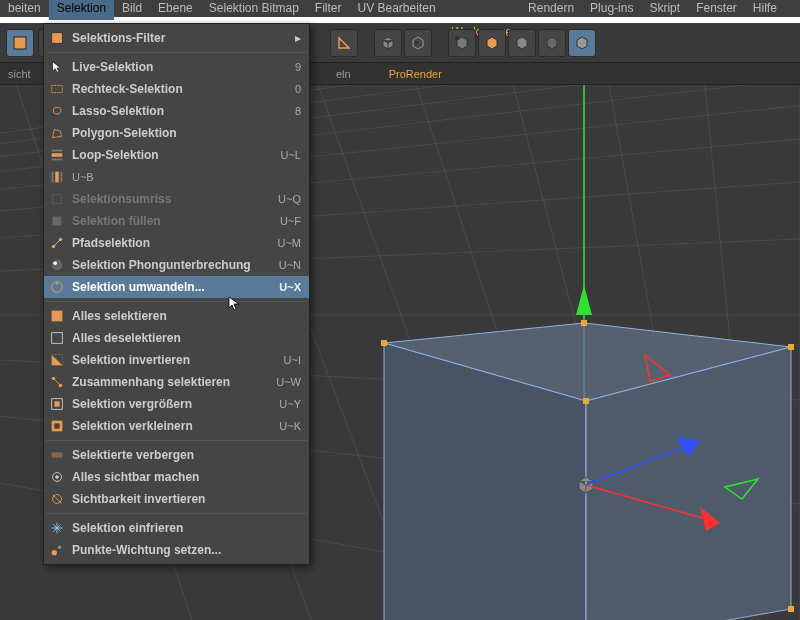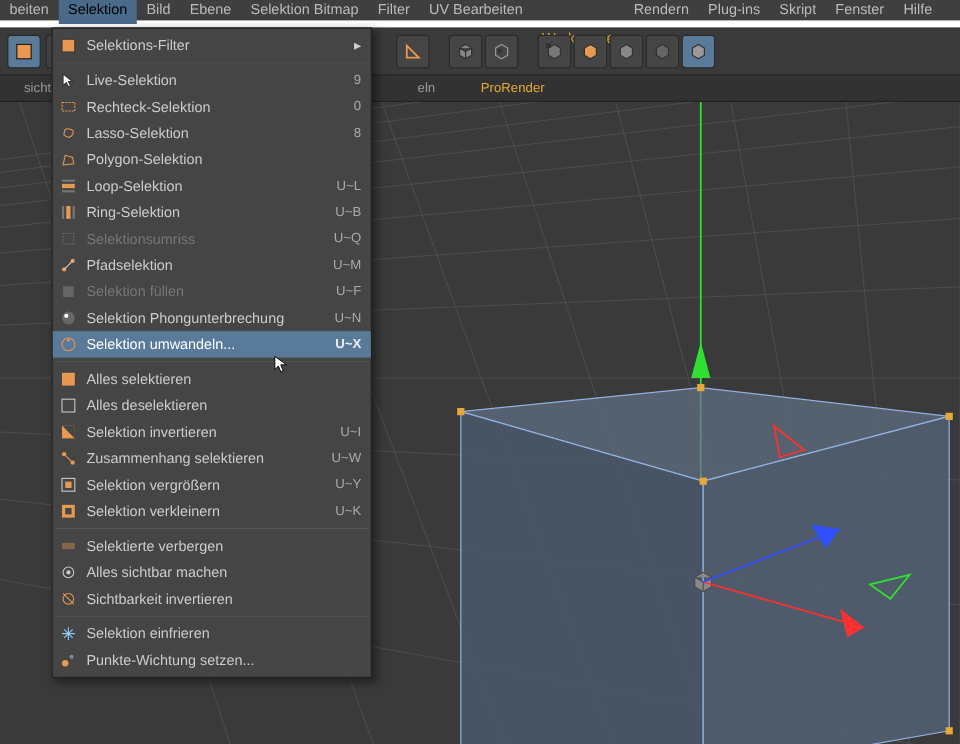--- a/index.html
+++ b/index.html
@@ -9,34 +9,34 @@
 .menubar-item { padding: 0 8px; height: 23px; line-height: 23px; cursor: default; }
 .menubar-item.open { background: #4a6a8a; color: #000000; }
 .menubar-item.highlight { color: #e8a838; margin-top: 47px; }
 
 .toolbar { height: 40px; background: #3a3a3a; border-bottom: 1px solid #222; display: flex; align-items: center; gap: 4px; padding: 0 6px; }
 .tool-btn { width: 28px; height: 28px; background: #454545; border: 1px solid #2a2a2a; border-radius: 3px; display:flex; align-items:center; justify-content:center; }
 .tool-btn.active { background: #5a7a9a; }
 .tool-btn svg { width: 18px; height: 18px; }
 .tool-group { display:flex; gap:2px; margin-left: 260px; }
 
-.tabs-row { height: 22px; background: #323232; display:flex; align-items:center; font-size: 11px; color: #999; gap: 14px; padding-left: 16px; border-bottom: 1px solid #222; }
+.tabs-row { height: 22px; background: #323232; display:flex; align-items:center; font-size: 11px; color: #999; gap: 14px; padding-left: 4px; border-bottom: 1px solid #222; }
 .tab { padding: 0 4px; }
 .tab.pro { color: #e8a838; margin-left: 16px; }
 
 .side-label { position: absolute; left: 0; top: 86px; font-size: 11px; color: #aaa; background: #363636; padding: 2px 4px; }
 
 .viewport { position: absolute; top: 85px; left: 0; right:0; bottom:0; background: #3a3a3a; overflow: hidden; }
 
 .dropdown { position: absolute; left: 43px; top: 23px; width: 267px; background: #454545; border: 1px solid #222; box-shadow: 3px 3px 8px rgba(0,0,0,0.5); z-index: 100; font-size: 12px; color: #ccc; padding: 3px 0; }
 .dd-item { display: flex; align-items: center; height: 22px; padding: 0 8px 0 4px; cursor: default; position: relative; }
 .dd-item.hover { background: #5a7a9a; color: #fff; }
 .dd-item.disabled { color: #777; }
 .dd-icon { width: 18px; height: 18px; margin-right: 6px; flex-shrink: 0; display:flex; align-items:center; justify-content:center; }
-.dd-label { flex: 1; }
+.dd-label { flex: 1; font-weight: bold; }
 .dd-shortcut { color: #aaa; font-size: 11px; }
 .dd-item.hover .dd-shortcut { color: #eee; font-weight: bold; }
 .dd-sep { height: 1px; background: #333; margin: 3px 2px; border-top: 1px solid #555; }
 .dd-arrow { position:absolute; right: 8px; }
 
 .cursor { position: absolute; left: 228px; top: 296px; z-index: 200; width: 16px; height: 16px; }
 
 .grid-svg { position:absolute; top:0; left:0; }
 </style>
 </head>
@@ -249,52 +249,51 @@
       <span class="dd-shortcut">U~L</span>
     </div>
     <div class="dd-item">
       <span class="dd-icon">
         <svg width="16" height="16" viewBox="0 0 18 18">
           <rect x="7" y="3" width="4" height="12" fill="#e89850"></rect>
           <rect x="3" y="3" width="2" height="12" fill="#777"></rect>
           <rect x="13" y="3" width="2" height="12" fill="#777"></rect>
         </svg>
       </span>
-      <span class="dd-label">Ring-Selektion</span>
       <span class="dd-shortcut">U~B</span>
     </div>
     <div class="dd-item disabled">
       <span class="dd-icon">
         <svg width="16" height="16" viewBox="0 0 18 18">
           <rect x="4" y="4" width="10" height="10" fill="none" stroke="#666" stroke-dasharray="2 1"></rect>
         </svg>
       </span>
       <span class="dd-label">Selektionsumriss</span>
       <span class="dd-shortcut">U~Q</span>
+    </div>
+    <div class="dd-item disabled">
+      <span class="dd-icon">
+        <svg width="16" height="16" viewBox="0 0 18 18">
+          <rect x="4" y="4" width="10" height="10" fill="#666"></rect>
+        </svg>
+      </span>
+      <span class="dd-label">Selektion füllen</span>
+      <span class="dd-shortcut">U~F</span>
     </div>
     <div class="dd-item">
       <span class="dd-icon">
         <svg width="16" height="16" viewBox="0 0 18 18">
           <circle cx="5" cy="13" r="2" fill="#e89850"></circle>
           <circle cx="13" cy="5" r="2" fill="#e89850"></circle>
           <line x1="5" y1="13" x2="13" y2="5" stroke="#ccc"></line>
         </svg>
       </span>
       <span class="dd-label">Pfadselektion</span>
       <span class="dd-shortcut">U~M</span>
     </div>
-    <div class="dd-item disabled">
-      <span class="dd-icon">
-        <svg width="16" height="16" viewBox="0 0 18 18">
-          <rect x="4" y="4" width="10" height="10" fill="#666"></rect>
-        </svg>
-      </span>
-      <span class="dd-label">Selektion füllen</span>
-      <span class="dd-shortcut">U~F</span>
-    </div>
     <div class="dd-item">
       <span class="dd-icon">
         <svg width="16" height="16" viewBox="0 0 18 18">
           <circle cx="9" cy="9" r="6" fill="#666"></circle>
           <circle cx="7" cy="7" r="2" fill="#fff"></circle>
         </svg>
       </span>
       <span class="dd-label">Selektion Phongunterbrechung</span>
       <span class="dd-shortcut">U~N</span>
     </div>

